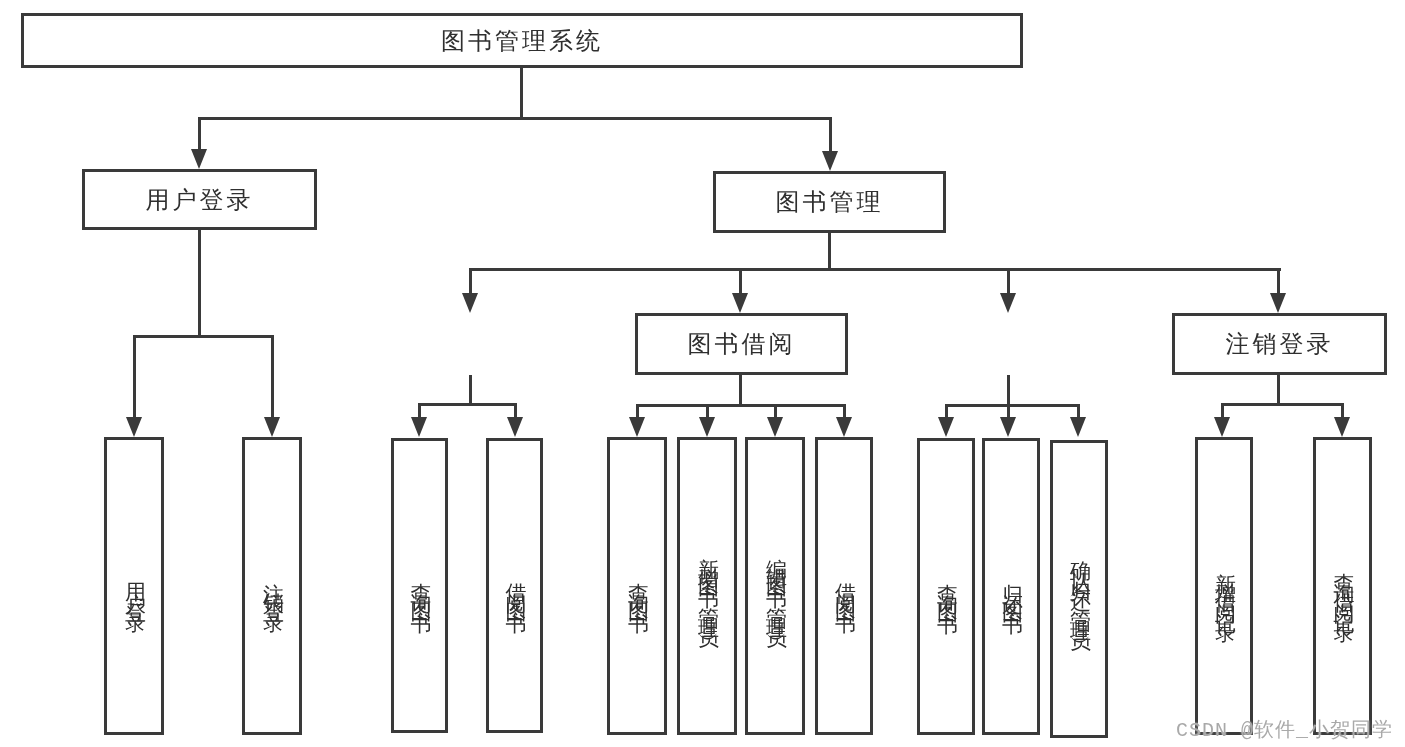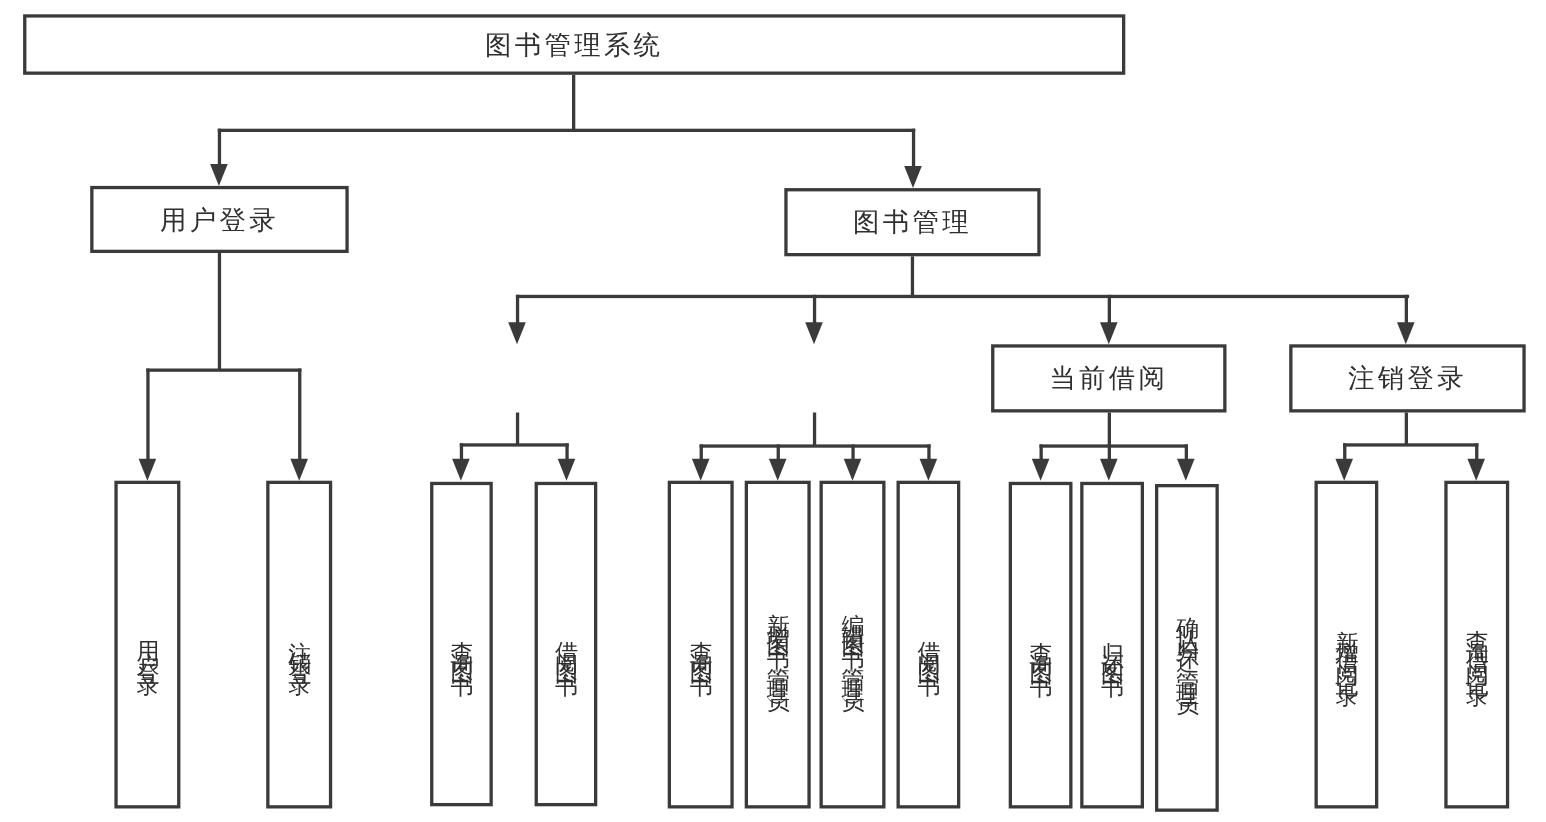--- a/index.html
+++ b/index.html
@@ -1,21 +1,21 @@
 <!DOCTYPE html>
 <html><head>
 <meta charset="utf-8">
 <style>
   html, body { margin: 0; padding: 0; background: #ffffff; }
   .stage {
     position: relative;
     width: 1405px;
     height: 745px;
     background: #ffffff;
-    font-family: Liberation Sans, sans-serif;
+    font-family: Liberation Mono, monospace;
     color: #2f2f2f;
     overflow: hidden;
   }
   .box {
     position: absolute;
     box-sizing: border-box;
     border: 3px solid #3a3a3a;
     background: #ffffff;
     display: flex;
     align-items: center;
@@ -103,21 +103,21 @@
   <div class="hline" style="left:469px; top:268px; width:812px;"></div>
   <div class="vline" style="left:469px; top:268px; height:28px;"></div>
   <div class="vline" style="left:739px; top:268px; height:28px;"></div>
   <div class="vline" style="left:1007px; top:268px; height:28px;"></div>
   <div class="vline" style="left:1277px; top:268px; height:28px;"></div>
   <div class="arrow" style="left:462px; top:293px;"></div>
   <div class="arrow" style="left:732px; top:293px;"></div>
   <div class="arrow" style="left:1000px; top:293px;"></div>
   <div class="arrow" style="left:1270px; top:293px;"></div>
 
-  <div class="box" style="left:901px; top:313px; width:214px; height:62px;">当前借阅</div>
+  <div class="box" style="left:635px; top:313px; width:213px; height:62px;">图书借阅</div>
   <div class="box" style="left:1172px; top:313px; width:215px; height:62px;">注销登录</div>
 
   <div class="vline" style="left:469px; top:375px; height:30px;"></div>
   <div class="hline" style="left:418px; top:403px; width:99px;"></div>
   <div class="vline" style="left:418px; top:403px; height:17px;"></div>
   <div class="vline" style="left:514px; top:403px; height:17px;"></div>
   <div class="arrow" style="left:411px; top:417px;"></div>
   <div class="arrow" style="left:507px; top:417px;"></div>
 
   <div class="vbox" style="left:391px; top:438px; width:57px; height:295px;">
@@ -177,14 +177,15 @@
   <div class="arrow" style="left:1214px; top:417px;"></div>
   <div class="arrow" style="left:1334px; top:417px;"></div>
 
   <div class="vbox" style="left:1195px; top:437px; width:58px; height:298px;">
     <span class="vtext">新增借阅记录</span>
   </div>
   <div class="vbox" style="left:1313px; top:437px; width:59px; height:298px;">
     <span class="vtext">查询借阅记录</span>
   </div>
 
+  <div class="watermark">CSDN @软件_小贺同学</div>
 
 </div>
 
 </body></html>

